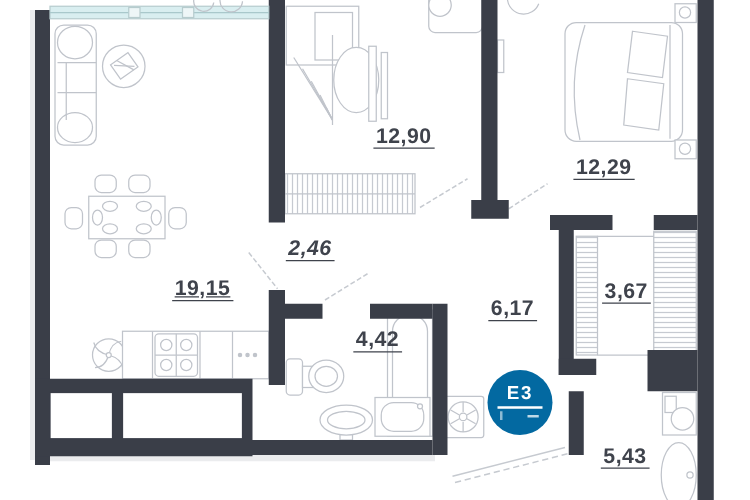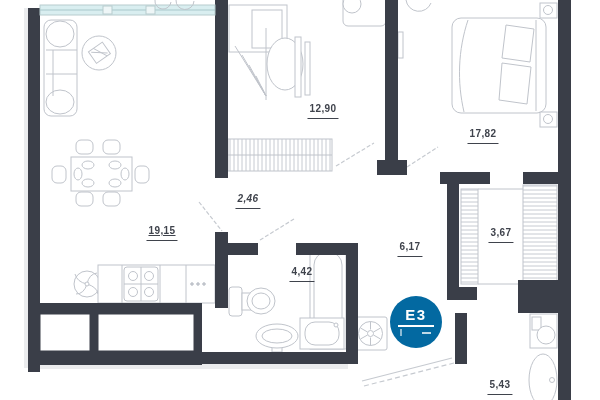--- a/index.html
+++ b/index.html
@@ -3,32 +3,32 @@
 <meta charset="utf-8">
 <style>
   html,body{margin:0;padding:0;background:#ffffff;}
   .stage{
     position:relative;width:600px;height:400px;background:#ffffff;overflow:hidden;
     font-family:"Liberation Sans", sans-serif;
   }
   .stage svg{position:absolute;left:0;top:0;}
   .room-label{
     position:absolute;transform:translateX(-50%);
-    color:#3f434c;font-size:10px;letter-spacing:.4px;font-weight:bold;
+    color:#3f434c;font-size:17px;letter-spacing:.4px;font-weight:bold;
     border-bottom:1px solid #3f434c;padding:0 2px 2px 2px;line-height:14px;
     white-space:nowrap;
   }
   .lbl-living   {left:162px;top:224px;text-decoration:underline;}
   .lbl-bed1     {left:323px;top:102px;}
   .lbl-bed2     {left:483px;top:127px;}
   .lbl-hall     {left:248px;top:192px;font-style:italic;}
   .lbl-bath     {left:282px;top:265px;margin-left:20px;}
   .lbl-corridor {left:410px;top:240px;}
   .lbl-wardrobe {left:501px;top:226px;}
-  .lbl-bath2    {left:500px;top:358px;margin-top:20px;}
+  .lbl-bath2    {left:500px;top:358px;}
   .badge{
     position:absolute;left:390px;top:296px;width:52px;height:52px;border-radius:50%;
     background:#0369a1;color:#ffffff;display:flex;flex-direction:column;
     align-items:center;justify-content:center;
   }
   .badge .lbl{font-size:15px;font-weight:bold;letter-spacing:1.5px;line-height:15px;}
   .badge .rule{width:36px;height:2px;background:#ffffff;margin:3px 0 2px 0;}
   .badge .sub{width:34px;height:8px;position:relative;}
   .badge .tick-l{position:absolute;left:1px;top:0;width:2px;height:7px;background:rgba(255,255,255,.55);}
   .badge .tick-r{position:absolute;right:2px;top:3px;width:9px;height:2px;background:rgba(255,255,255,.75);}
@@ -252,21 +252,21 @@
     </g>
 
     <g stroke="#c0c4cb" fill="none">
       <path d="M155,0 a8,8 0 0 0 16,2"></path>
       <path d="M176,0 a9,9 0 0 0 18,1"></path>
     </g>
   </svg>
 
   <div class="room-label lbl-living">19,15</div>
   <div class="room-label lbl-bed1">12,90</div>
-  <div class="room-label lbl-bed2">17,82</div>
+  <div class="room-label lbl-bed2">12,29</div>
   <div class="room-label lbl-hall">2,46</div>
   <div class="room-label lbl-bath">4,42</div>
   <div class="room-label lbl-corridor">6,17</div>
   <div class="room-label lbl-wardrobe">3,67</div>
   <div class="room-label lbl-bath2">5,43</div>
 
   <div class="badge">
     <span class="lbl">E3</span>
     <span class="rule"></span>
     <span class="sub">

